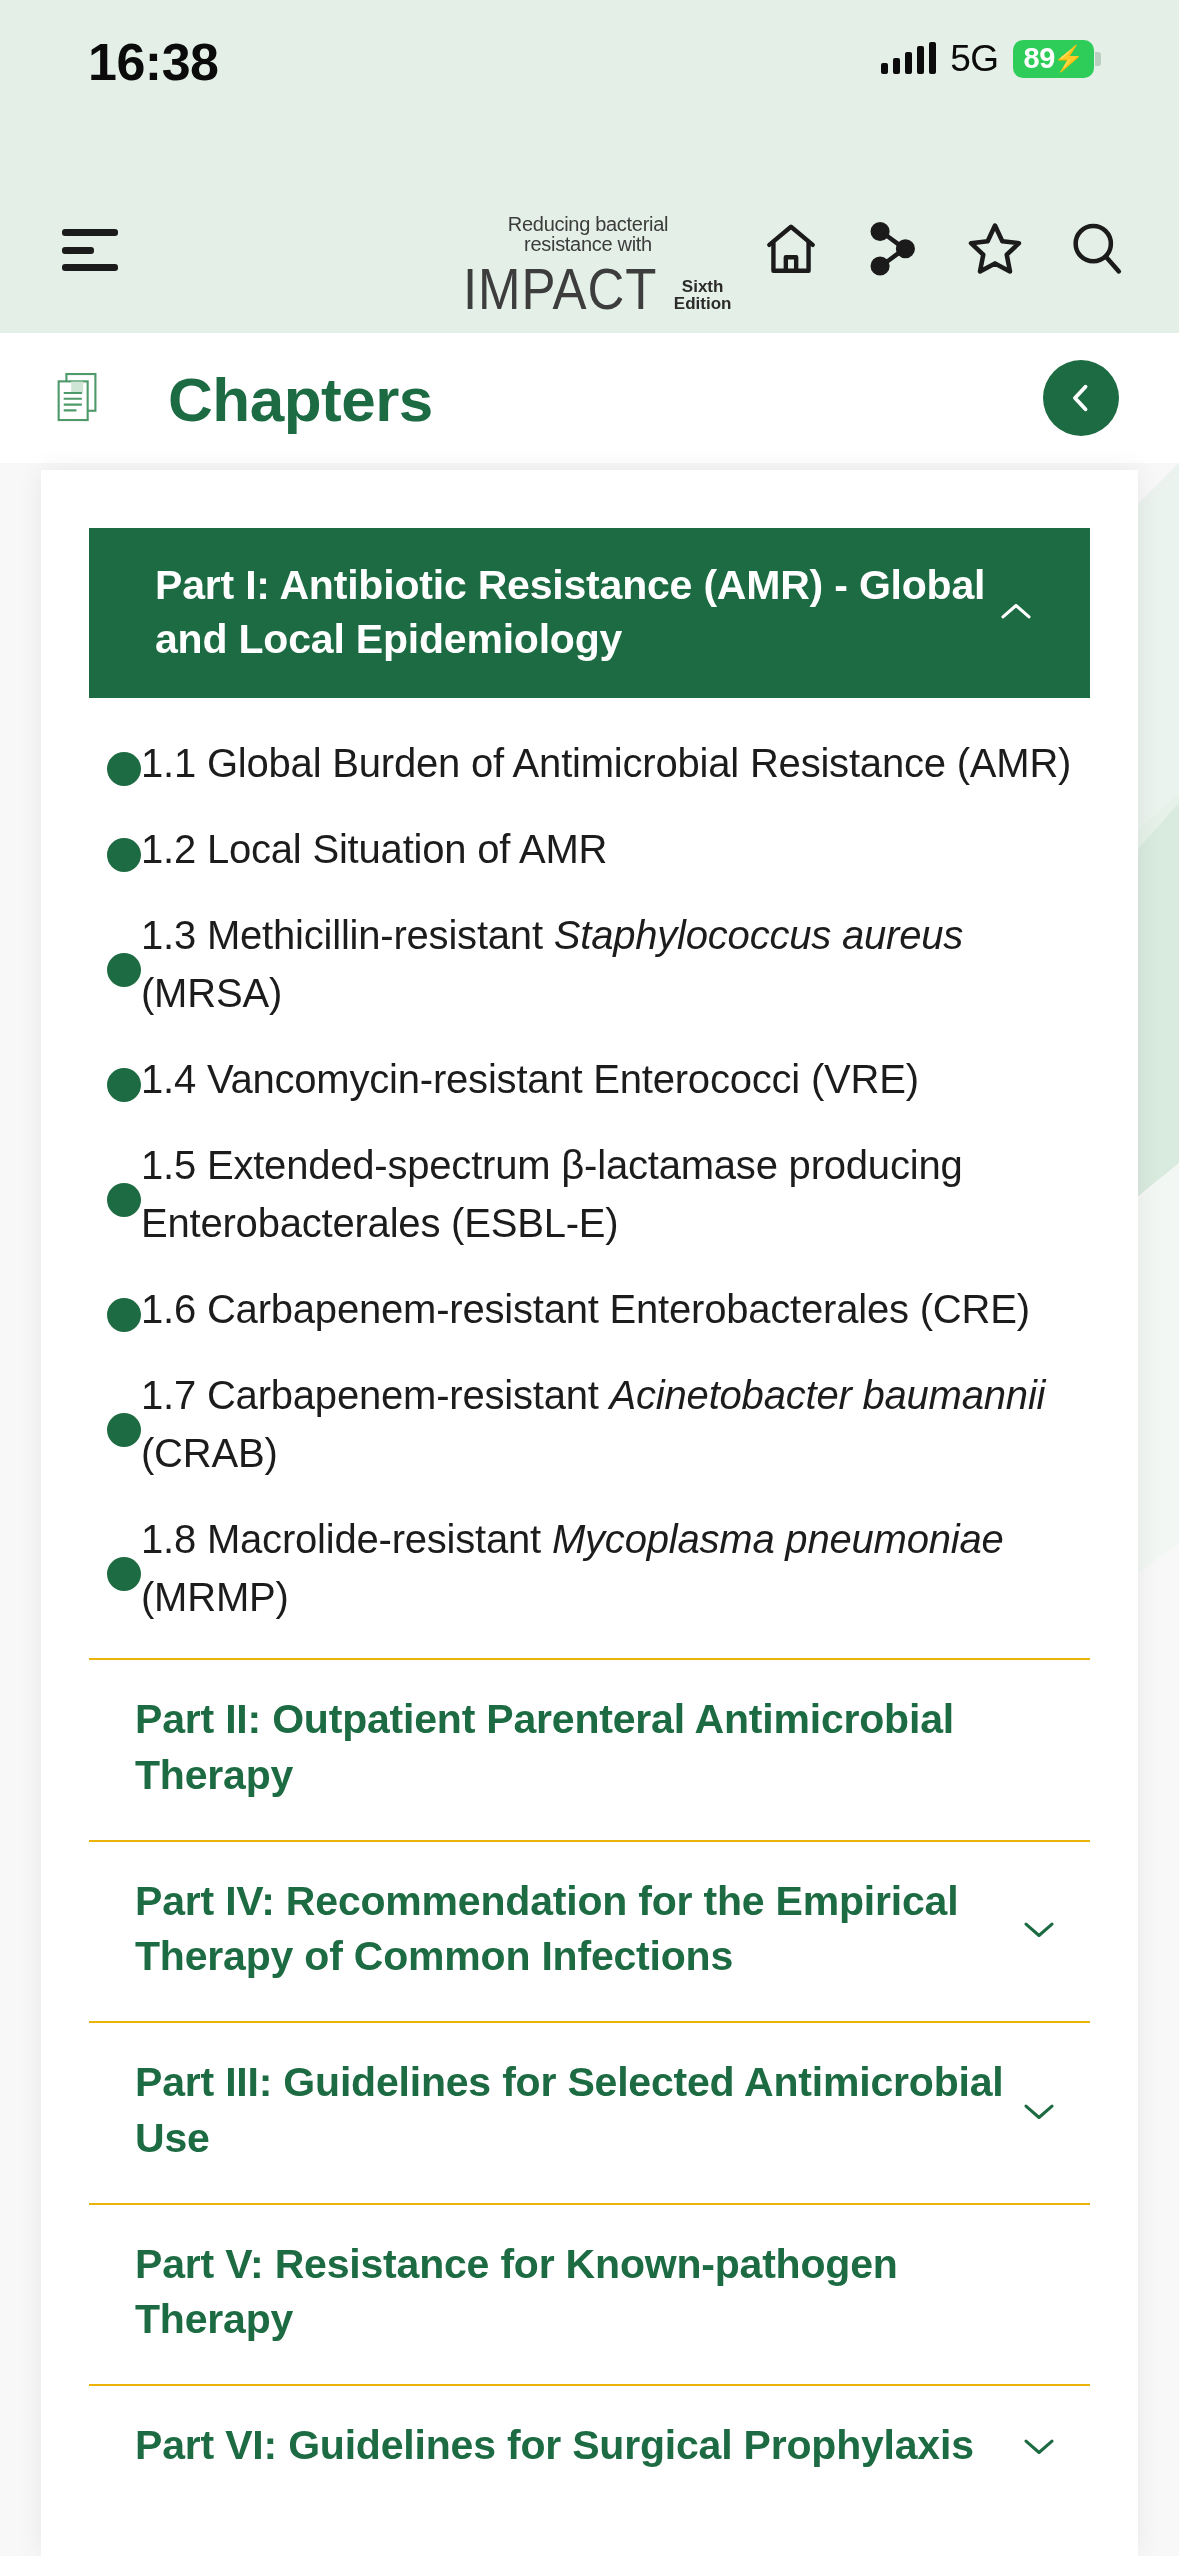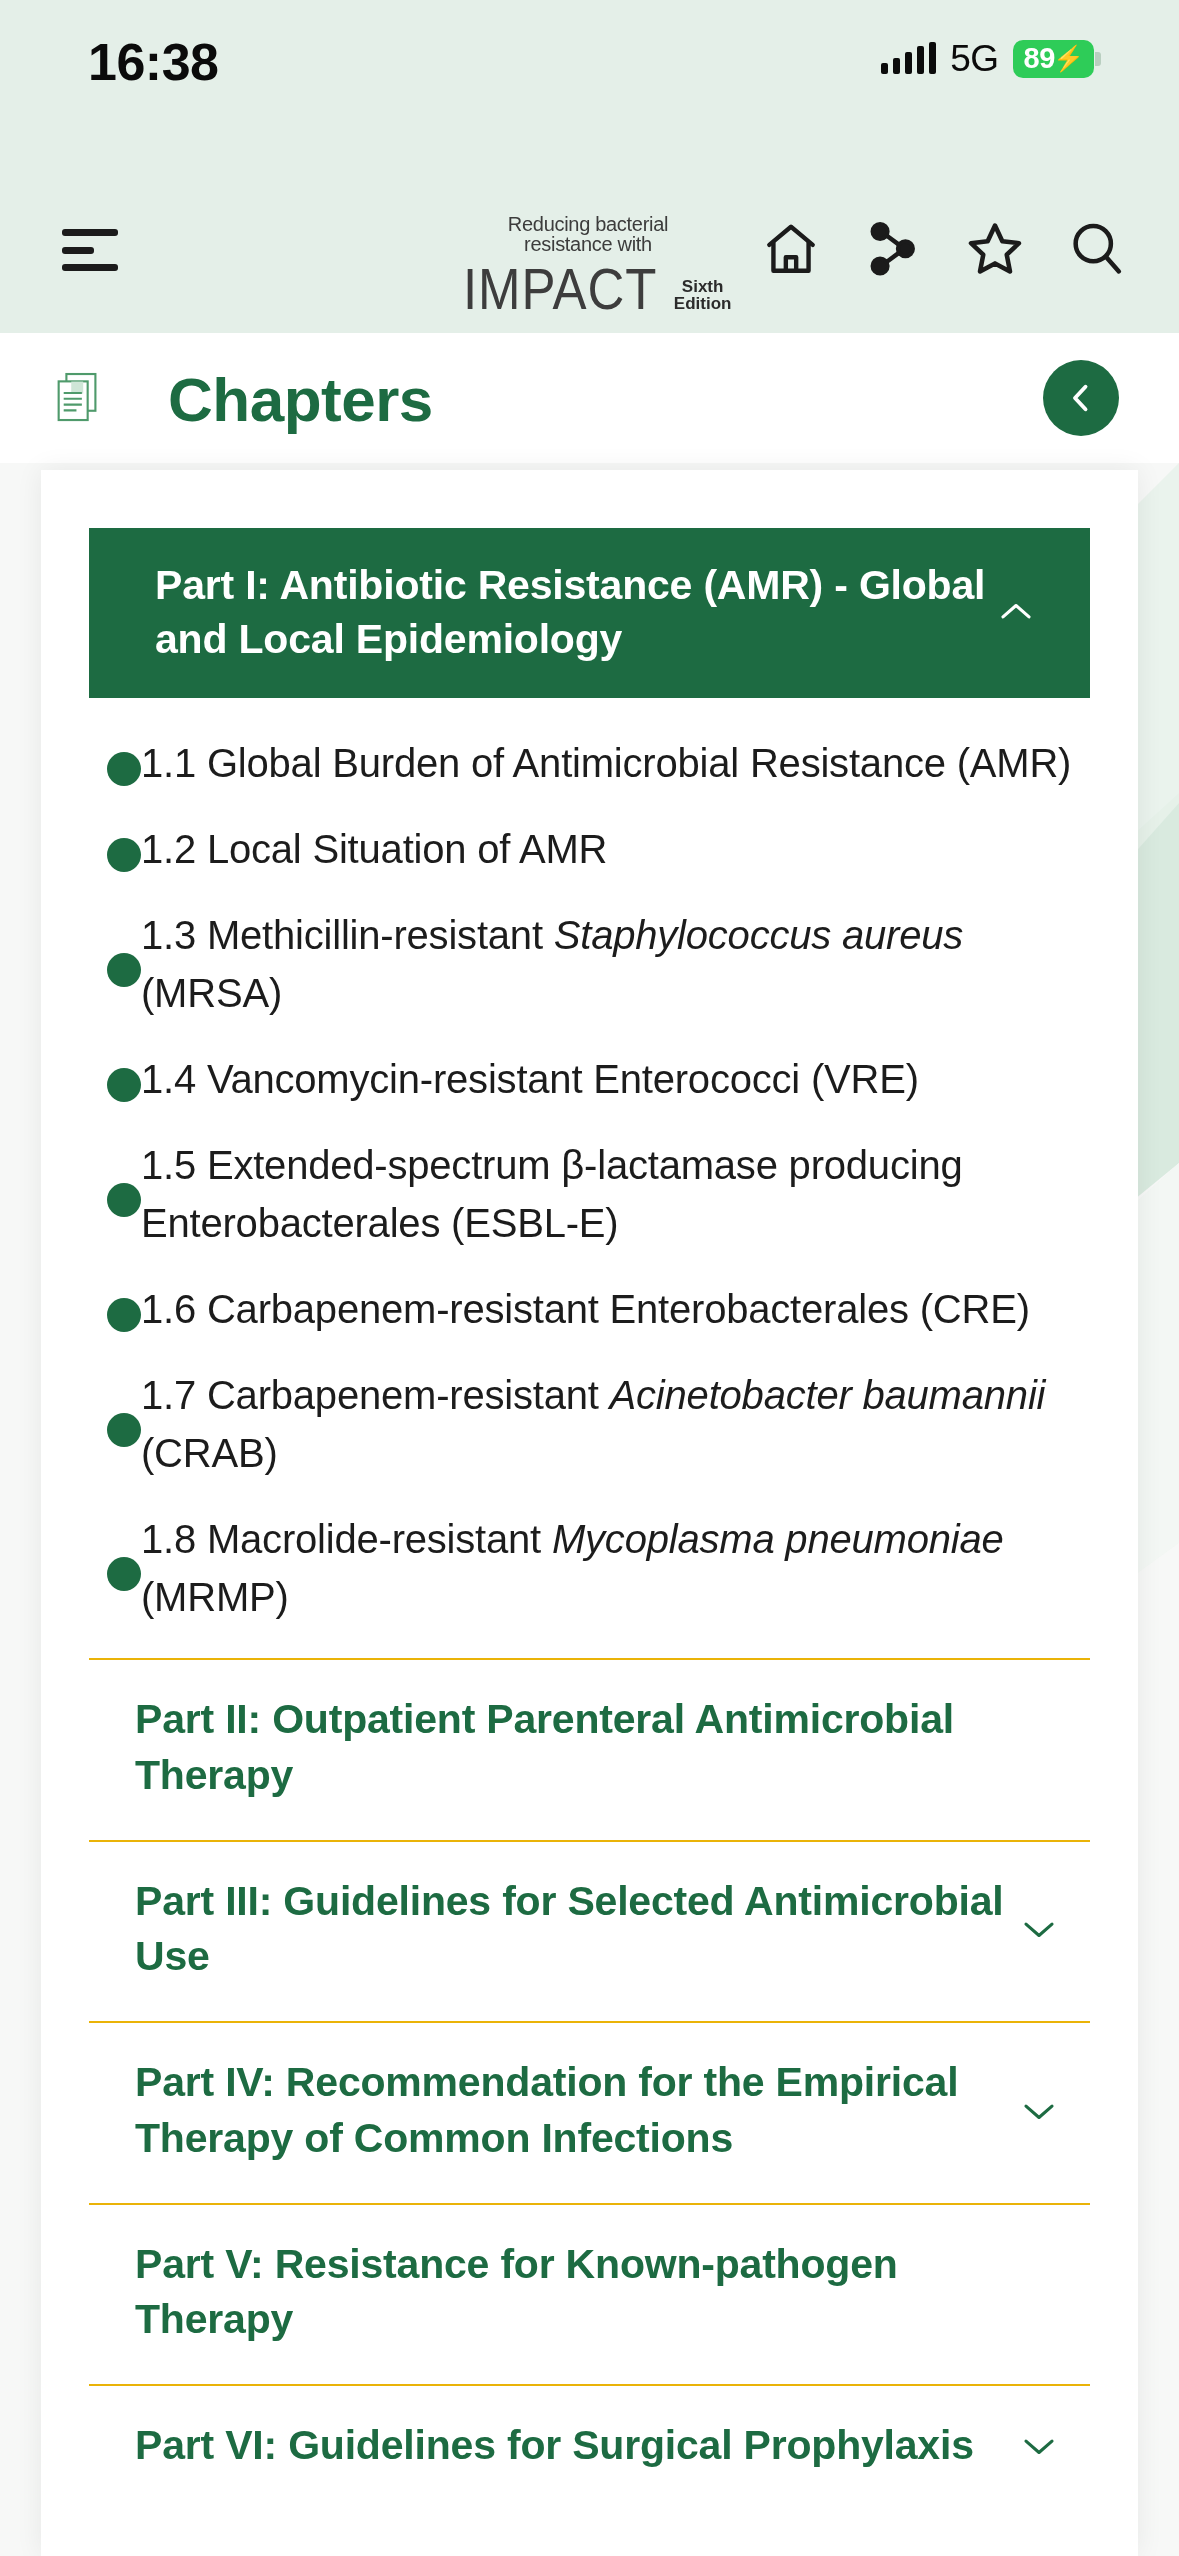--- a/index.html
+++ b/index.html
@@ -335,38 +335,38 @@
         </div>
 
       </div>
 
       <div class="part-closed">
         <div class="part-closed-title">Part II: Outpatient Parenteral Antimicrobial Therapy</div>
         <div class="chev-down"></div>
       </div>
 
       <div class="part-closed">
+        <div class="part-closed-title">Part IV: Recommendation for the Empirical Therapy of Common Infections</div>
+        <div class="chev-down">
+          <svg width="40" height="26" viewBox="0 0 24 16" fill="none" stroke="#1d6b42" stroke-width="1.9" stroke-linecap="round" stroke-linejoin="round">
+            <path d="M4 5 12 12l8-7"></path>
+          </svg>
+        </div>
+      </div>
+
+      <div class="part-closed">
         <div class="part-closed-title">Part III: Guidelines for Selected Antimicrobial Use</div>
         <div class="chev-down">
           <svg width="40" height="26" viewBox="0 0 24 16" fill="none" stroke="#1d6b42" stroke-width="1.9" stroke-linecap="round" stroke-linejoin="round">
             <path d="M4 5 12 12l8-7"></path>
           </svg>
         </div>
       </div>
 
       <div class="part-closed">
-        <div class="part-closed-title">Part IV: Recommendation for the Empirical Therapy of Common Infections</div>
-        <div class="chev-down">
-          <svg width="40" height="26" viewBox="0 0 24 16" fill="none" stroke="#1d6b42" stroke-width="1.9" stroke-linecap="round" stroke-linejoin="round">
-            <path d="M4 5 12 12l8-7"></path>
-          </svg>
-        </div>
-      </div>
-
-      <div class="part-closed">
         <div class="part-closed-title">Part V: Resistance for Known-pathogen Therapy</div>
         <div class="chev-down"></div>
       </div>
 
       <div class="part-closed">
         <div class="part-closed-title">Part VI: Guidelines for Surgical Prophylaxis</div>
         <div class="chev-down">
           <svg width="40" height="26" viewBox="0 0 24 16" fill="none" stroke="#1d6b42" stroke-width="1.9" stroke-linecap="round" stroke-linejoin="round">
             <path d="M4 5 12 12l8-7"></path>
           </svg>

